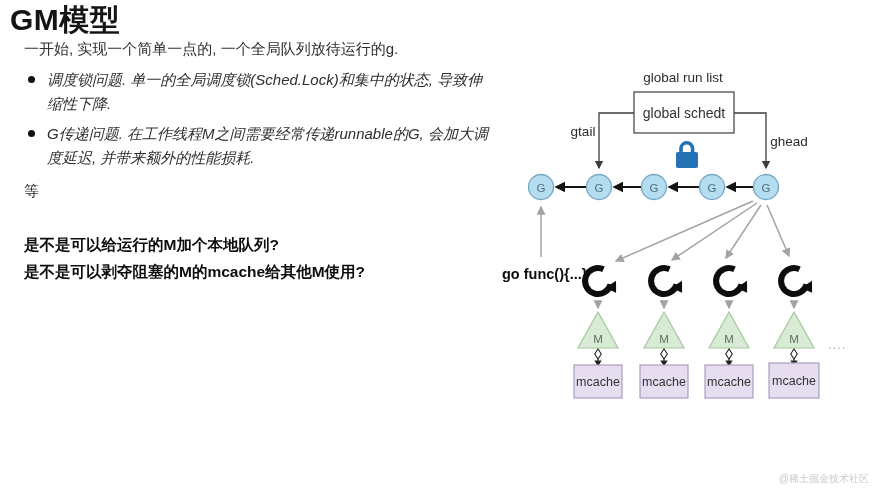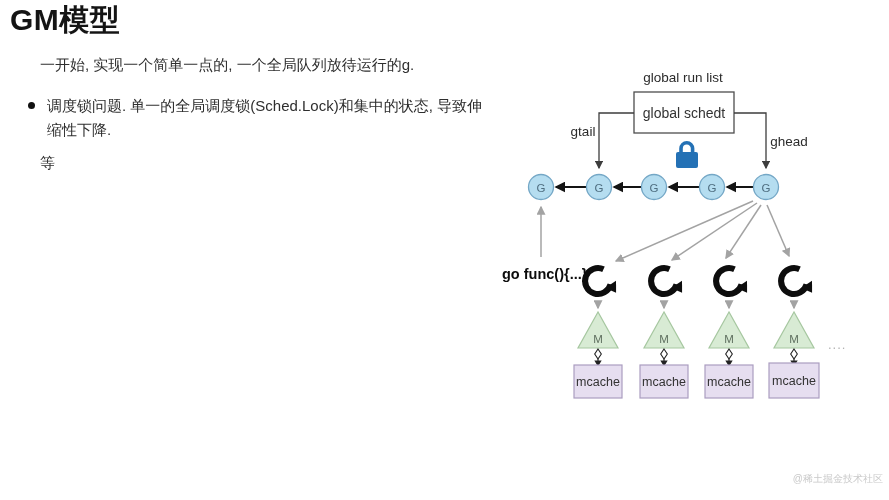--- a/index.html
+++ b/index.html
@@ -4,48 +4,53 @@
 <style>
   html,body{margin:0;padding:0;}
   body{width:889px;height:500px;background:#ffffff;overflow:hidden;
        font-family:"Liberation Sans","DejaVu Sans",sans-serif;}
   .slide{position:relative;width:889px;height:460px;background:#fff;}
 
   .title{position:absolute;left:10px;top:0px;margin:0;font-size:30px;line-height:40px;
          font-weight:600;color:#141414;letter-spacing:0.5px;}
 
   .content{position:absolute;left:24px;top:36px;width:470px;color:#2e2e2e;font-size:15px;}
-  .content p{margin:16px;}
+  .content p{margin:0;}
   .intro-line{line-height:26px;}
   ul.issues{list-style:none;margin:6px 0 0 0;padding:0 0 0 23px;}
-  ul.issues li{position:relative;line-height:24px;margin:0 0 6px 0;}
+  ul.issues li{position:relative;line-height:24px;margin:0 0 6px 0;font-style:italic;}
   ul.issues li::before{content:"";position:absolute;left:-19px;top:8px;width:7px;height:7px;
                        border-radius:50%;background:#111;}
   .etc{margin-top:8px !important;line-height:26px;}
   .questions{margin-top:27px;}
   .question{font-weight:bold;font-size:15.5px;line-height:27px;color:#0d0d0d;}
 
   .diagram{position:absolute;left:500px;top:55px;}
   .diagram text{font-family:"Liberation Sans","DejaVu Sans",sans-serif;}
 
-  .watermark{position:absolute;right:6px;top:472px;font-size:10px;color:#c9c9c9;}
+  .watermark{position:absolute;right:20px;top:472px;font-size:10px;color:#c9c9c9;}
 </style>
 </head>
 <body>
 
 <div class="slide">
 
   <h1 class="title">GM模型</h1>
 
   <div class="content">
     <p class="intro-line">一开始, 实现一个简单一点的, 一个全局队列放待运行的g.</p>
     <ul class="issues">
       <li>调度锁问题. 单一的全局调度锁(Sched.Lock)和集中的状态, 导致伸缩性下降.</li>
+      <li>G传递问题. 在工作线程M之间需要经常传递runnable的G, 会加大调度延迟, 并带来额外的性能损耗.</li>
     </ul>
     <p class="etc">等</p>
+    <div class="questions">
+      <p class="question">是不是可以给运行的M加个本地队列?</p>
+      <p class="question">是不是可以剥夺阻塞的M的mcache给其他M使用?</p>
+    </div>
   </div>
 
   <svg class="diagram" width="389" height="365" viewBox="0 0 389 365">
     <defs>
       <marker id="mBlack" viewBox="0 0 10 10" refX="8.5" refY="5" markerWidth="5.5" markerHeight="5.5" orient="auto-start-reverse">
         <path d="M0,0 L10,5 L0,10 Z" fill="#141414"></path>
       </marker>
       <marker id="mGray" viewBox="0 0 10 10" refX="8.5" refY="5" markerWidth="6" markerHeight="6" orient="auto-start-reverse">
         <path d="M0,0 L10,5 L0,10 Z" fill="#a3a3a3"></path>
       </marker>

